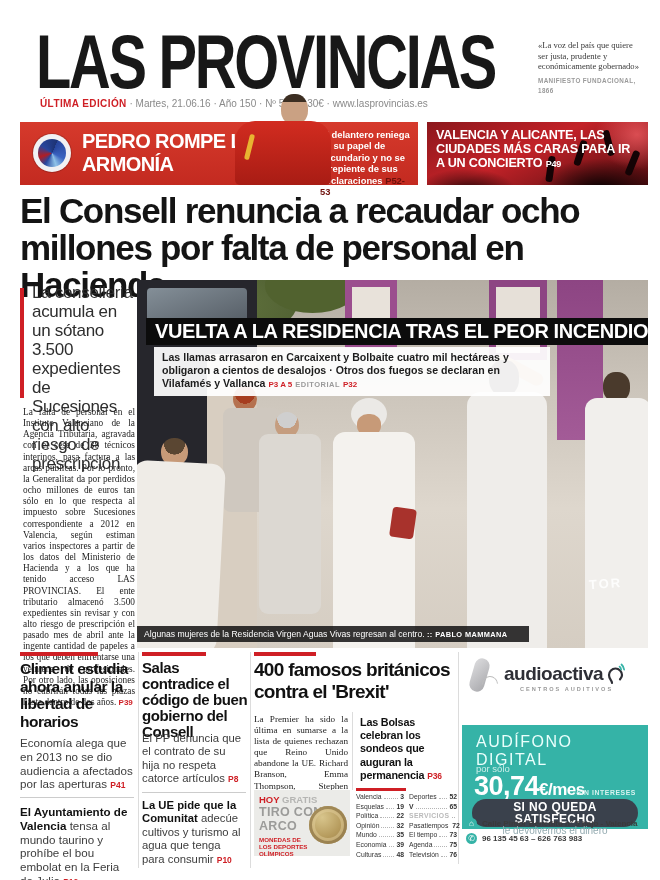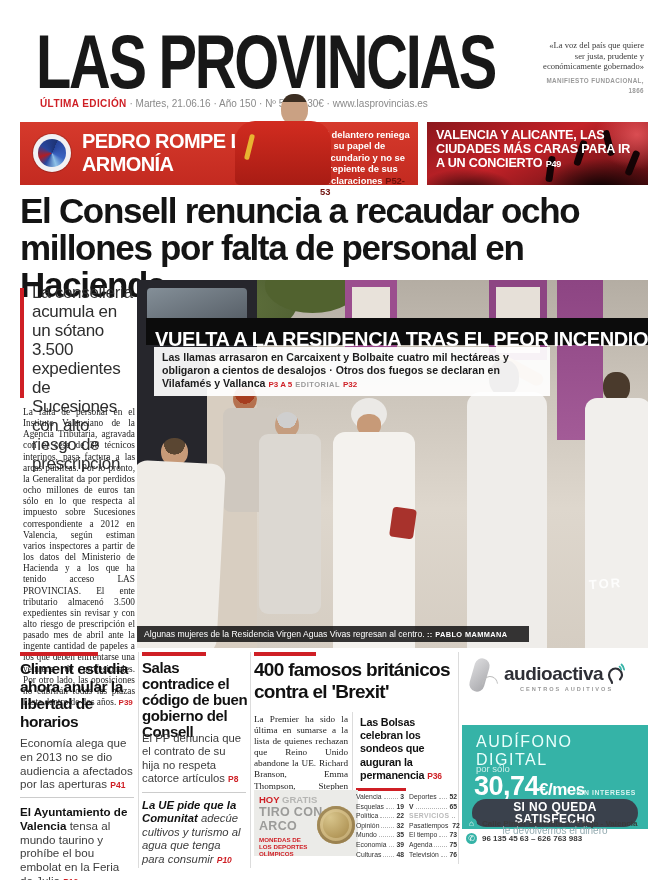--- a/index.html
+++ b/index.html
@@ -4,21 +4,21 @@
 <style>
   * { margin:0; padding:0; box-sizing:border-box; }
   html,body { background:#ffffff; }
   .page{ position:relative; width:660px; height:880px; background:#fff; overflow:hidden;
          font-family:"Liberation Sans", sans-serif; color:#1a1a1a; }
 
   
   .logo{ position:absolute; left:36px; top:26px; font-size:76px; font-weight:900;
          letter-spacing:-3px; white-space:nowrap; transform:scaleX(.76); transform-origin:left top;
          color:#181818; line-height:72px; }
-  .motto{ position:absolute; left:538px; top:40px; width:106px; text-align:right;
+  .motto{ position:absolute; left:538px; top:40px; width:106px; 
           font-family:"Liberation Serif", serif; font-size:8.6px; line-height:10.6px; color:#3a3a3a; }
   .motto-src{ margin-top:4px; font-family:"Liberation Sans", sans-serif; font-size:6.3px;
               color:#9a9a9a; font-weight:700; letter-spacing:.4px; }
   .edition-line{ position:absolute; left:40px; top:98px; font-size:10px; color:#8a8a8a; white-space:nowrap; }
   .ed-red{ color:#cf1f25; font-weight:800; letter-spacing:.4px; }
 
   
   .banner-left{ position:absolute; left:20px; top:122px; width:398px; height:63px;
                 background:linear-gradient(180deg,#d63a2c,#c32a20); }
   .euro-logo{ position:absolute; left:13px; top:12px; width:38px; height:38px; border-radius:50%;
@@ -88,21 +88,21 @@
   .fig-r1-hair{ left:352px; top:80px; width:30px; height:36px; border-radius:45%; background:#2f2620; }
   .fig-r1-arm{ left:376px; top:64px; width:13px; height:52px; border-radius:7px; background:#c79a78; transform:rotate(118deg); }
   .fig-r1-body{ left:330px; top:112px; width:80px; height:256px; background:#efedea; border-radius:14px 14px 0 0; }
   .fig-r2-hair{ left:466px; top:92px; width:27px; height:30px; border-radius:45%; background:#4a3a2c; }
   .fig-r2-body{ left:448px; top:118px; width:66px; height:250px; background:#f1efec; border-radius:12px 12px 0 0; }
   .fig-nurse-head{ left:24px; top:158px; width:27px; height:28px; border-radius:48%;
                    background:radial-gradient(circle at 50% 22%,#5a4632 0 40%,#c79a78 41%); }
   .fig-nurse-body{ left:-8px; top:182px; width:92px; height:190px; background:#efece7; border-radius:14px; transform:rotate(3deg); }
   .graffiti{ left:452px; top:296px; color:rgba(255,255,255,.85); font-weight:800; font-size:13px;
              letter-spacing:2px; transform:rotate(-4deg); }
-  .photo-headline{ left:9px; top:38px; height:27px; background:#0c0c0c; color:#fff; padding:8px 9px;
+  .photo-headline{ left:9px; top:38px; height:27px; background:#0c0c0c; color:#fff; padding:0 9px;
                    font-size:20px; line-height:27px; font-weight:800; letter-spacing:-.4px; white-space:nowrap; z-index:5; }
   .photo-deck{ left:17px; top:67px; width:396px; background:rgba(255,255,255,.93); padding:4px 8px 5px;
                font-size:10.6px; line-height:13px; font-weight:700; color:#1d1d1d; z-index:5; }
   .ed-label{ color:#9a9a9a; font-weight:700; font-size:7.5px; letter-spacing:.5px; }
   .photo-caption{ position:absolute; left:0; top:346px; width:392px; height:16px;
                   background:rgba(16,16,16,.84); color:#fff; font-size:8.6px; line-height:16px;
                   padding:0 7px; white-space:nowrap; z-index:6; }
   .credit{ font-size:7.4px; letter-spacing:.4px; font-weight:800; }
 
   
@@ -123,31 +123,31 @@
   .st-h1{ position:absolute; left:20px; top:660px; width:116px; font-size:15.5px; line-height:17.5px;
           font-weight:800; letter-spacing:-.5px; color:#111; }
   .st-b1{ position:absolute; left:20px; top:736px; width:114px; font-size:11.6px; line-height:13.8px; color:#3d3d3d; }
   .st-b1b{ position:absolute; left:20px; top:805px; width:114px; font-size:11.6px; line-height:13.8px; color:#3d3d3d; }
   .st-lead{ font-weight:800; color:#111;margin-top:28px; }
   .pref2{ color:#cf1f25; font-weight:800; font-size:8.5px; }
 
   .st-h2{ position:absolute; left:142px; top:660px; width:106px; font-size:15px; line-height:16px;
           font-weight:800; letter-spacing:-.4px; color:#111; }
   .st-b2{ position:absolute; left:142px; top:732px; width:102px; font-size:11.3px; line-height:13.4px; color:#3d3d3d; }
-  .st-b2b{ position:absolute; left:142px; top:799px; width:104px; font-size:11.3px; line-height:13.4px; color:#3d3d3d;font-style:italic; }
+  .st-b2b{ position:absolute; left:142px; top:799px; width:104px; font-size:11.3px; line-height:13.4px; color:#3d3d3d; }
 
   .st-h3{ position:absolute; left:254px; top:659px; width:202px; font-size:19px; line-height:21.5px;
           font-weight:800; letter-spacing:-.7px; color:#111; }
   .st-b3{ position:absolute; left:254px; top:714px; width:94px; font-family:"Liberation Serif", serif;
           font-size:9.2px; line-height:11.1px; text-align:justify; color:#242424; }
   .st-bolsas{ position:absolute; left:360px; top:716px; width:96px; font-size:10.8px; line-height:13.2px;
               font-weight:800; letter-spacing:-.2px; color:#111; }
 
   
-  .promo{ position:absolute; left:254px; top:790px; width:104px; height:66px; background:#ebebe8; padding:4px 5px; }
+  .promo{ position:absolute; left:254px; top:790px; width:96px; height:66px; background:#ebebe8; padding:4px 5px; }
   .promo-top{ font-size:9.5px; font-weight:900; color:#cf1f25; }
   .promo-gratis{ color:#b5b5b3; font-weight:700; }
   .promo-title{ font-size:12.5px; line-height:13px; font-weight:800; color:#9b9b99; letter-spacing:.3px; margin-top:1px; }
   .promo-sub{ font-size:6.2px; line-height:7px; font-weight:800; color:#cf1f25; margin-top:3px; width:52px; }
   .coin{ position:absolute; right:3px; top:16px; width:38px; height:38px; border-radius:50%;
          background:radial-gradient(circle at 35% 30%, #d8c58c, #b59a5c 55%, #8f7440);
          box-shadow:inset 0 0 0 3px rgba(120,95,50,.55), inset 0 0 0 6px rgba(225,205,155,.5); }
 
   
   .index{ position:absolute; left:356px; top:793px; width:101px; font-size:6.8px; color:#333; }

